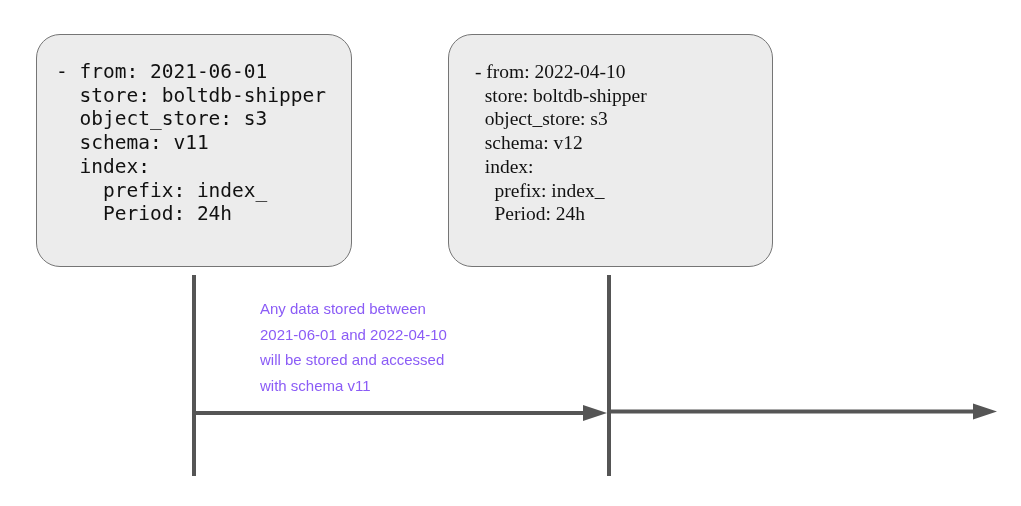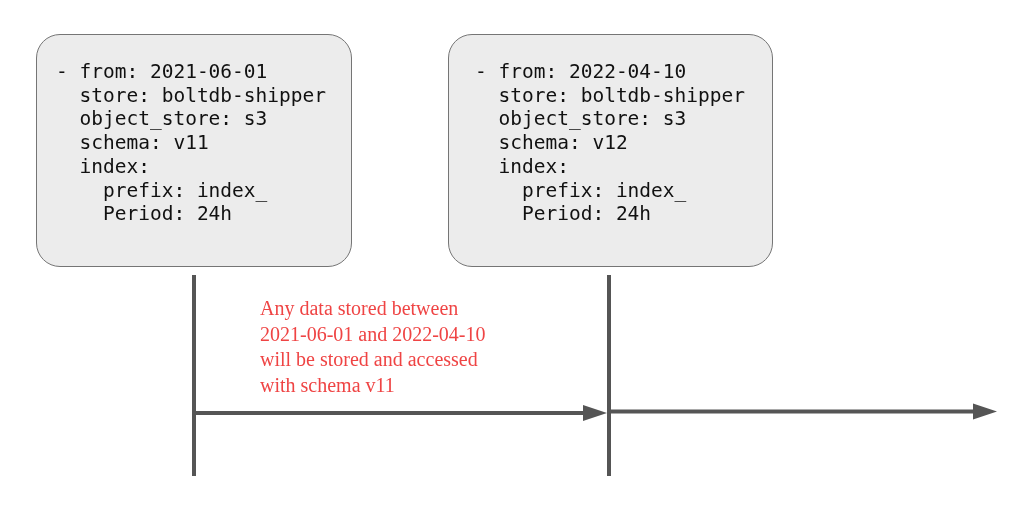--- a/index.html
+++ b/index.html
@@ -26,33 +26,33 @@
   .config-box.v12 { left: 448px; width: 325px; }
   .config-code {
     position: absolute;
     white-space: pre;
     font-family: "DejaVu Sans Mono", "Liberation Mono", monospace;
     font-size: 19.5px;
     line-height: 23.7px;
     color: #111111;
   }
   .config-box.v11 .config-code { left: 19px; top: 25px; }
-  .config-box.v12 .config-code { left: 26px; top: 25px; }
+  .config-box.v12 .config-code { left: 26px; top: 25px; font-family: Liberation Serif, serif; }
   .timeline-svg {
     position: absolute;
     left: 0; top: 0;
     width: 1021px; height: 506px;
   }
   .annotation {
     position: absolute;
     white-space: pre-line;
-    font-family: Liberation Serif, serif;
-    font-size: 20px;
+    font-family: Liberation Sans, sans-serif;
+    font-size: 15px;
     line-height: 25.5px;
-    color: #ef4444;
+    color: #8b5cf6;
   }
   .annotation.left  { left: 260px; top: 296px; }
   .annotation.right { left: 668px; top: 296px; }
 </style>
 </head>
 <body>
 
 <div class="canvas">
 
   <svg class="timeline-svg" viewBox="0 0 1021 506">

